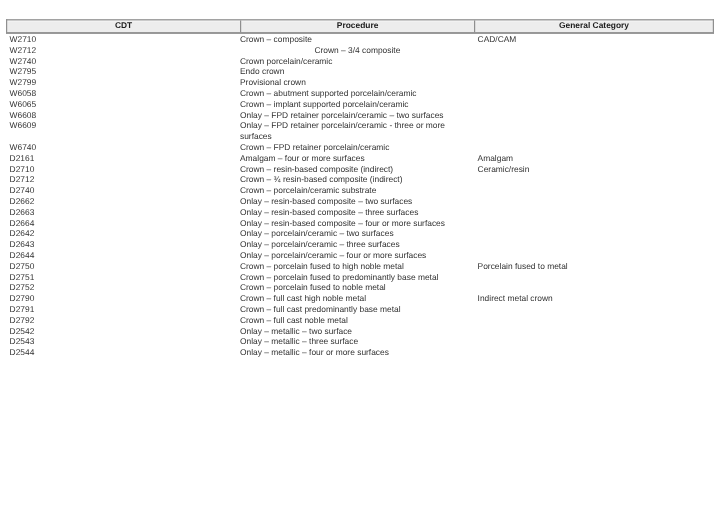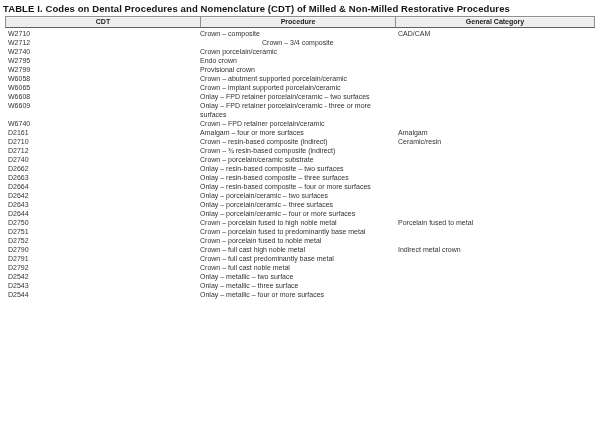--- a/index.html
+++ b/index.html
@@ -68,21 +68,20 @@
   .td-cdt  { width: 195px; padding-left: 3px; }
   .td-proc { width: 195px; }
   .td-cat  { flex: 1; padding-left: 3px; }
   .tr.indent .td-proc { padding-left: 62px; }
 </style>
 </head>
 <body>
 
 <div class="page">
 
-  <div class="doc-title">TABLE I. Codes on Dental Procedures and Nomenclature (CDT) of Milled &amp; Non-Milled Restorative Procedures</div>
 
   <div class="cdt-table">
 
     <div class="thead">
       <div class="th th-cdt">CDT</div>
       <div class="th th-proc">Procedure</div>
       <div class="th th-cat">General Category</div>
     </div>
 
     <div class="tbody">

